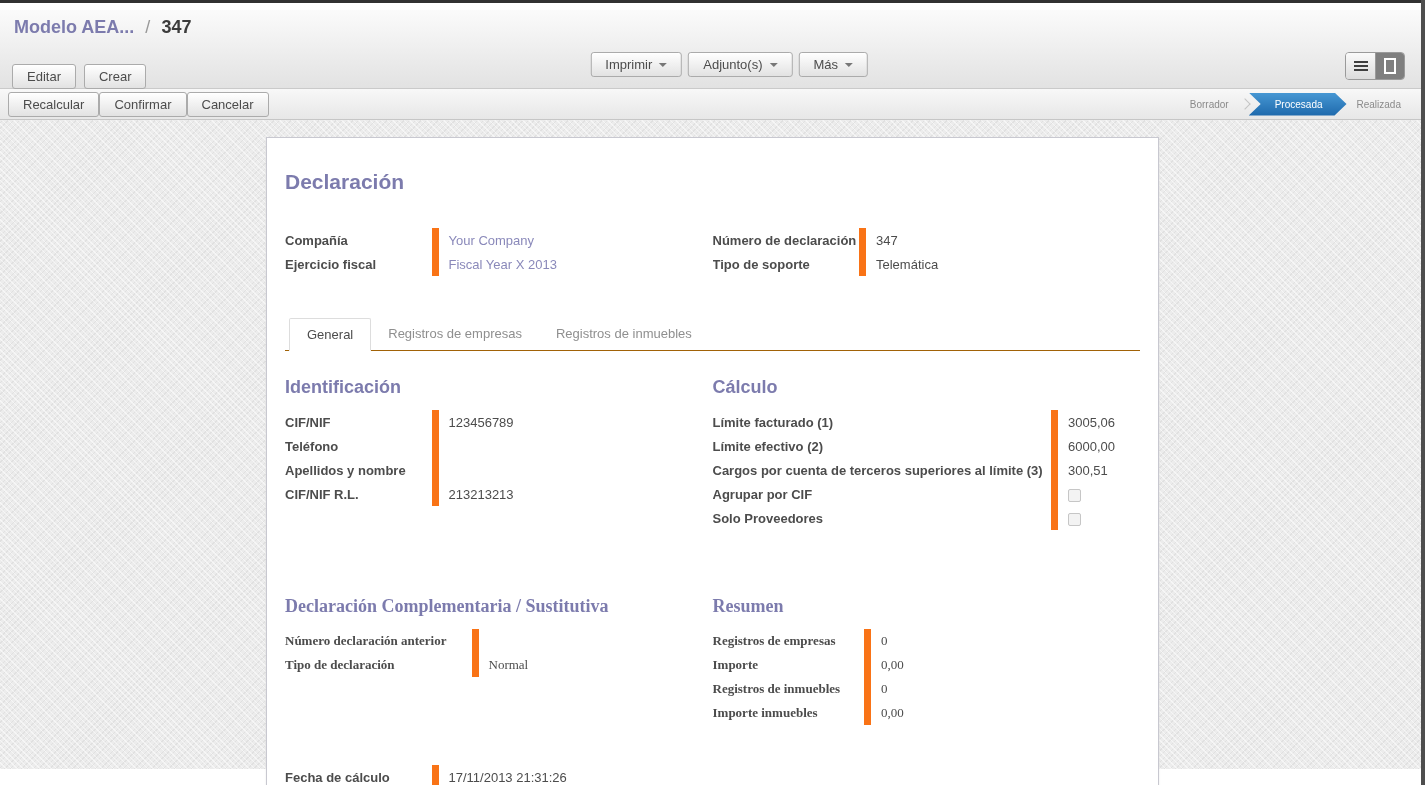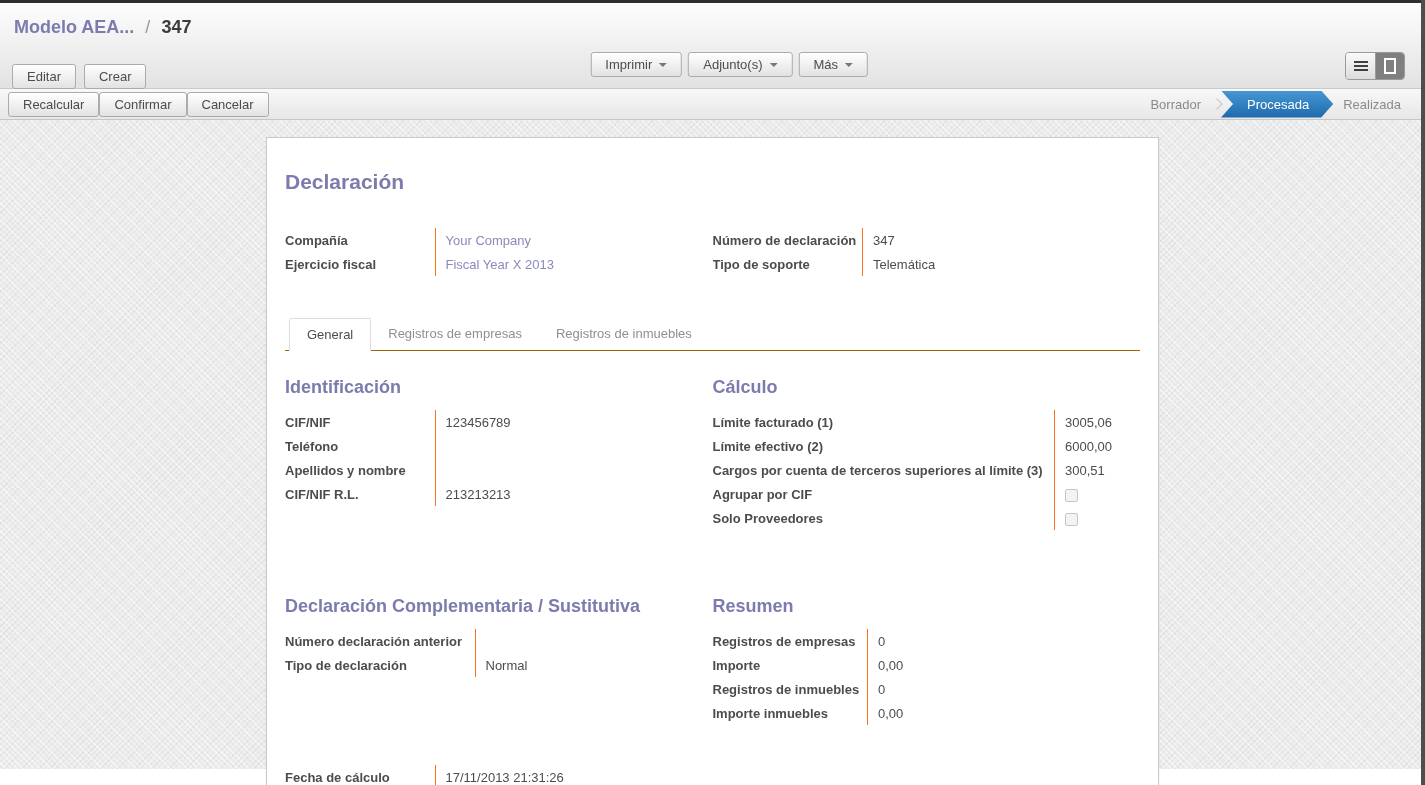--- a/index.html
+++ b/index.html
@@ -39,21 +39,21 @@
   .icon-list { width:14px; height:10px;
     background:repeating-linear-gradient(#3f3f3f 0 2px, transparent 2px 4px); }
   .icon-form { width:12px; height:16px; border:2px solid #fff; background:transparent; }
 
   
   .statusbar { height:32px; background:linear-gradient(#f8f8f8,#e7e7e7);
     border-top:1px solid #cacaca; border-bottom:1px solid #c6c6c6;
     display:flex; align-items:center; justify-content:space-between; padding:0 14px 0 8px; }
   .sb-buttons { display:flex; gap:0;justify-content:flex-end; }
   .status-flow { display:flex; align-items:center; }
-  .status-item { font-size:13px; color:#8a8a8a; padding:0 10px; }
+  .status-item { font-size:10px; color:#8a8a8a; padding:0 10px; }
   .status-sep { width:8px; height:8px; border-top:1px solid #c4c4c4; border-right:1px solid #c4c4c4;
     transform:rotate(45deg); margin:0 6px 0 2px; }
   .status-item.active {
     color:#fff; background:linear-gradient(#4697d3,#1e69ac);
     padding:6px 24px 6px 26px; margin-left:-6px;
     clip-path:polygon(0 0, calc(100% - 12px) 0, 100% 50%, calc(100% - 12px) 100%, 0 100%, 12px 50%);
   }
 
   
   .content { height:649px; padding-top:17px;
@@ -69,36 +69,36 @@
   .group-title { color:#7c7bad; font-size:18px; font-weight:bold; margin:24px 0 12px 0; }
 
   .cols { display:flex; }
   .col { width:50%; }
   .col.left { padding-right:22px; }
 
   table.fields { border-collapse:collapse; width:100%; table-layout:fixed; font-size:13px; }
   table.fields td { height:24px; vertical-align:middle; }
   td.flabel { font-weight:bold; color:#4c4c4c; padding-right:8px;
     white-space:nowrap; overflow:hidden; }
-  td.fvalue { border-left:1px solid #f97316; padding-left:10px; color:#4c4c4c; }
+  td.fvalue { border-left:7px solid #f97316; padding-left:10px; color:#4c4c4c; }
   td.fvalue.link { color:#8a89ba; cursor:pointer; }
   col.lab-150 { width:150px; } col.lab-155 { width:155px; }
   col.lab-190 { width:190px; } col.lab-340 { width:342px; }
 
   .checkbox { display:inline-block; width:13px; height:13px; background:#f3f3f3;
     border:1px solid #c6c6c6; border-radius:2px; vertical-align:middle; }
 
   
   .tabs { margin-top:42px; border-bottom:1px solid #a16207; display:flex; padding-left:4px; }
   .tab { font-size:13px; color:#8f8f8f; padding:8px 17px; cursor:pointer; margin-bottom:-1px; }
   .tab.active { color:#4c4c4c; background:#fff; border:1px solid #dddddd; border-bottom:1px solid #fff;
     border-radius:2px 2px 0 0; }
   .tab-content { padding-top:2px; }
 
-  .row-2 { margin-top:42px; }
+  .row-2 { margin-top:42px;font-family:Liberation Serif, serif; }
   .footer-row { margin-top:40px; width:50%; padding-right:22px; }
 </style>
 </head>
 <body>
 
 <div class="right-edge"></div>
 <div class="topline"></div>
 
 <div class="header">
   <div class="breadcrumb">

